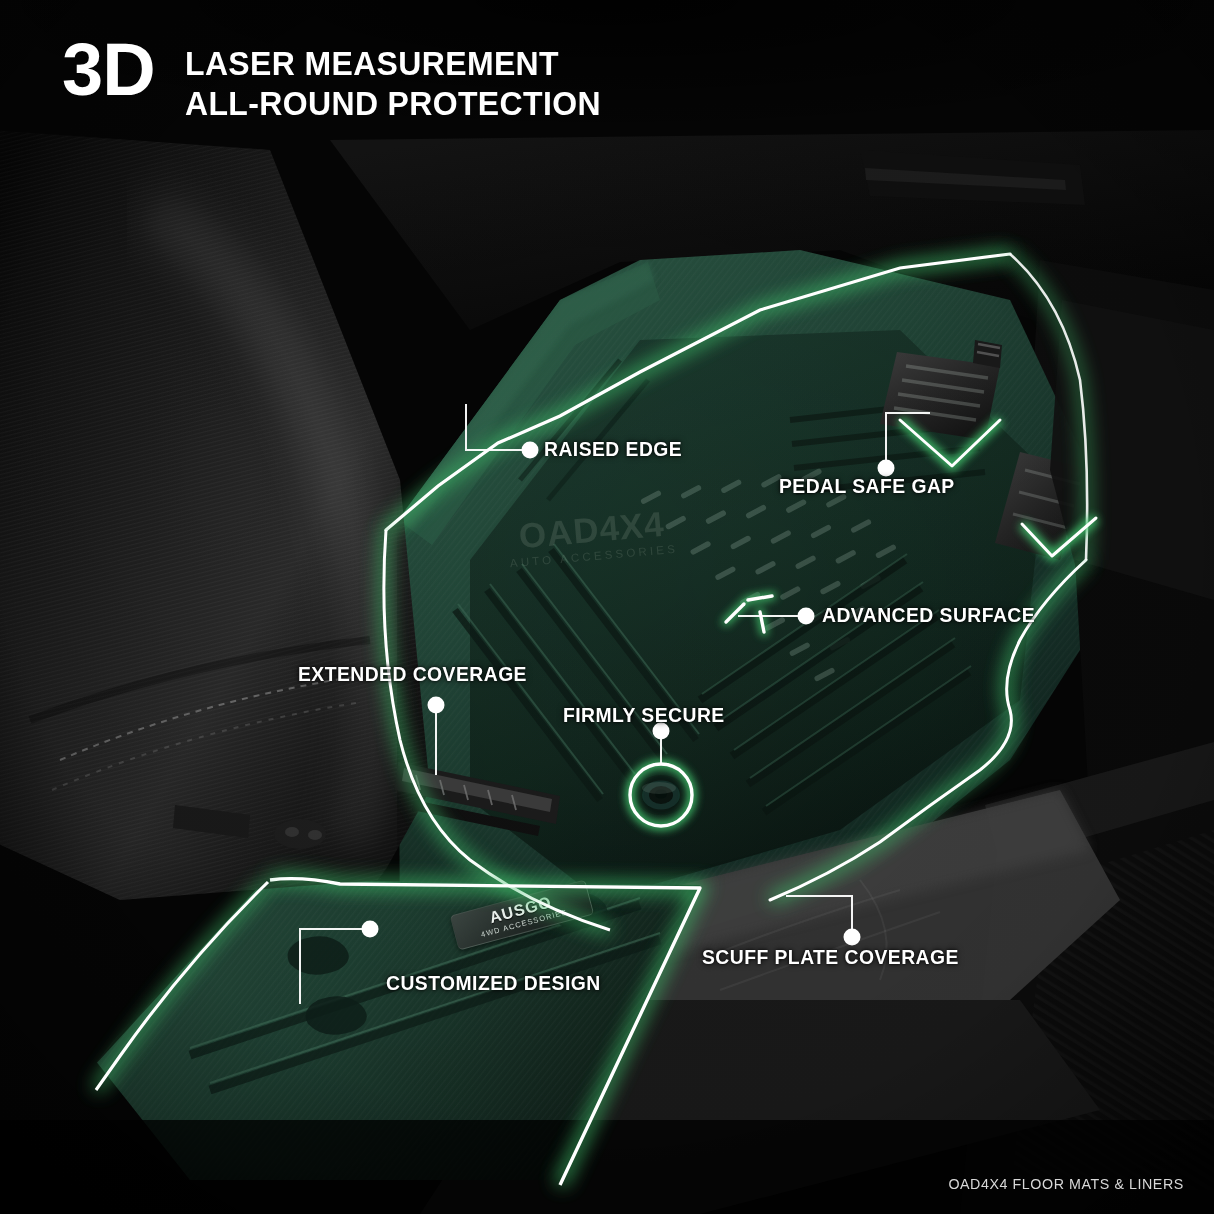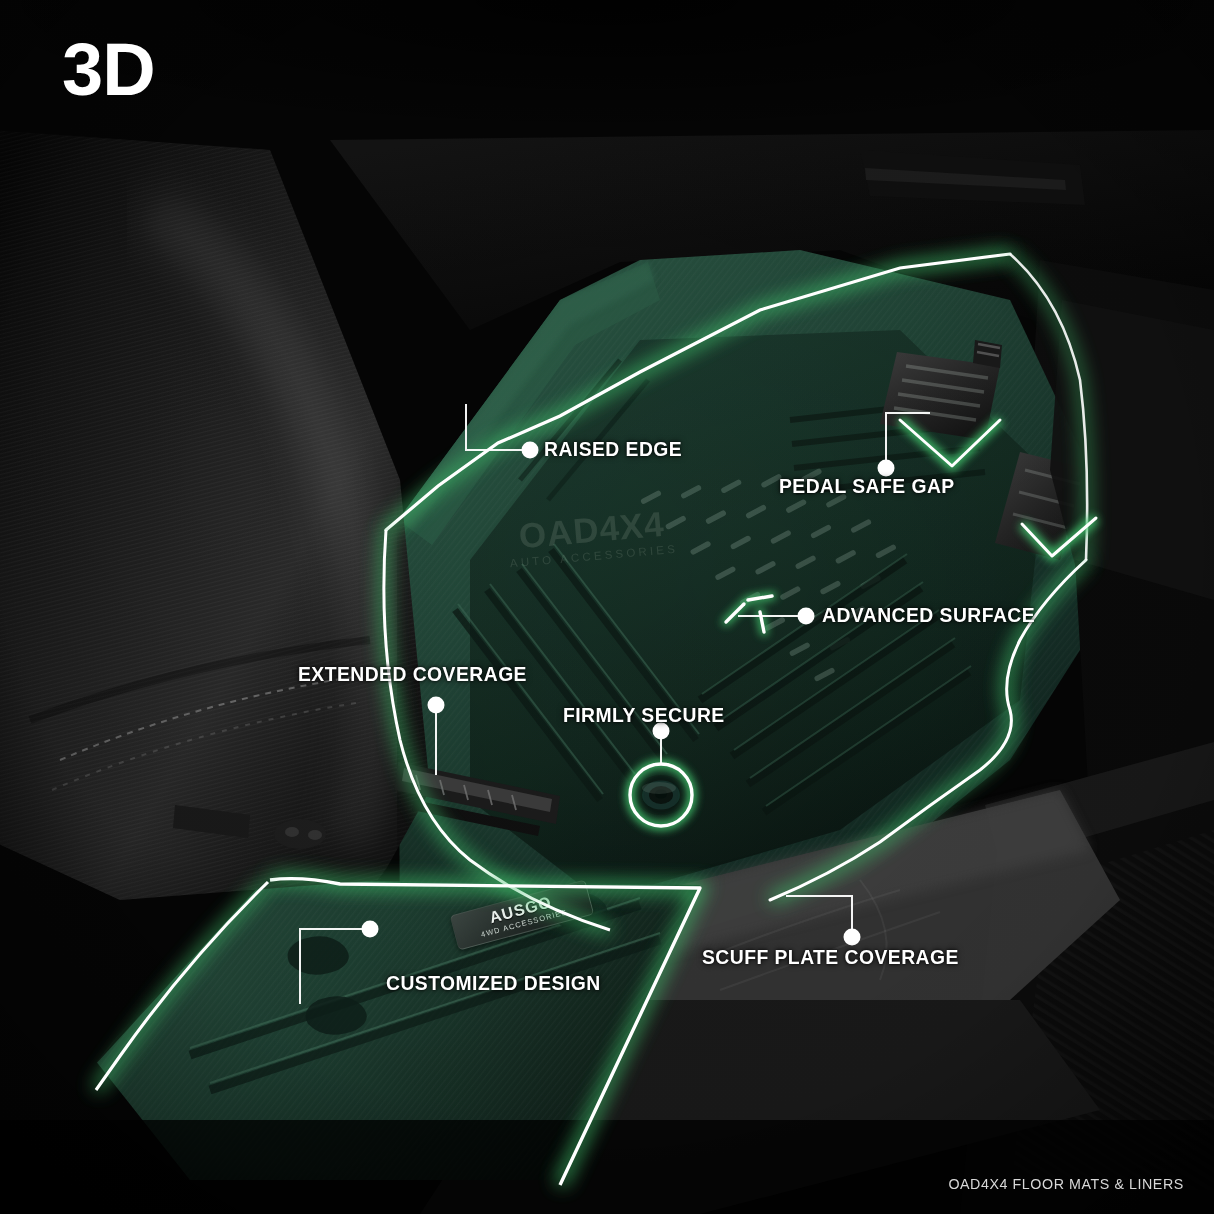--- a/index.html
+++ b/index.html
@@ -484,20 +484,24 @@
     <div class="wm-sub">AUTO ACCESSORIES</div>
   </div>
 
   <div class="badge">
     <div class="badge-main">AUSGO</div>
     <div class="badge-sub">4WD ACCESSORIES</div>
   </div>
 
   <div class="header">
     <div class="h-3d">3D</div>
+    <div class="h-lines">
+      <div class="h-line">LASER MEASUREMENT</div>
+      <div class="h-line">ALL-ROUND PROTECTION</div>
+    </div>
   </div>
 
   <div class="callout" style="left:544px; top:437px;">RAISED EDGE</div>
 
   <div class="callout" style="left:779px; top:474px;">PEDAL SAFE GAP</div>
 
   <div class="callout" style="left:822px; top:603px;">ADVANCED SURFACE</div>
 
   <div class="callout" style="left:298px; top:662px;">EXTENDED COVERAGE</div>
 

